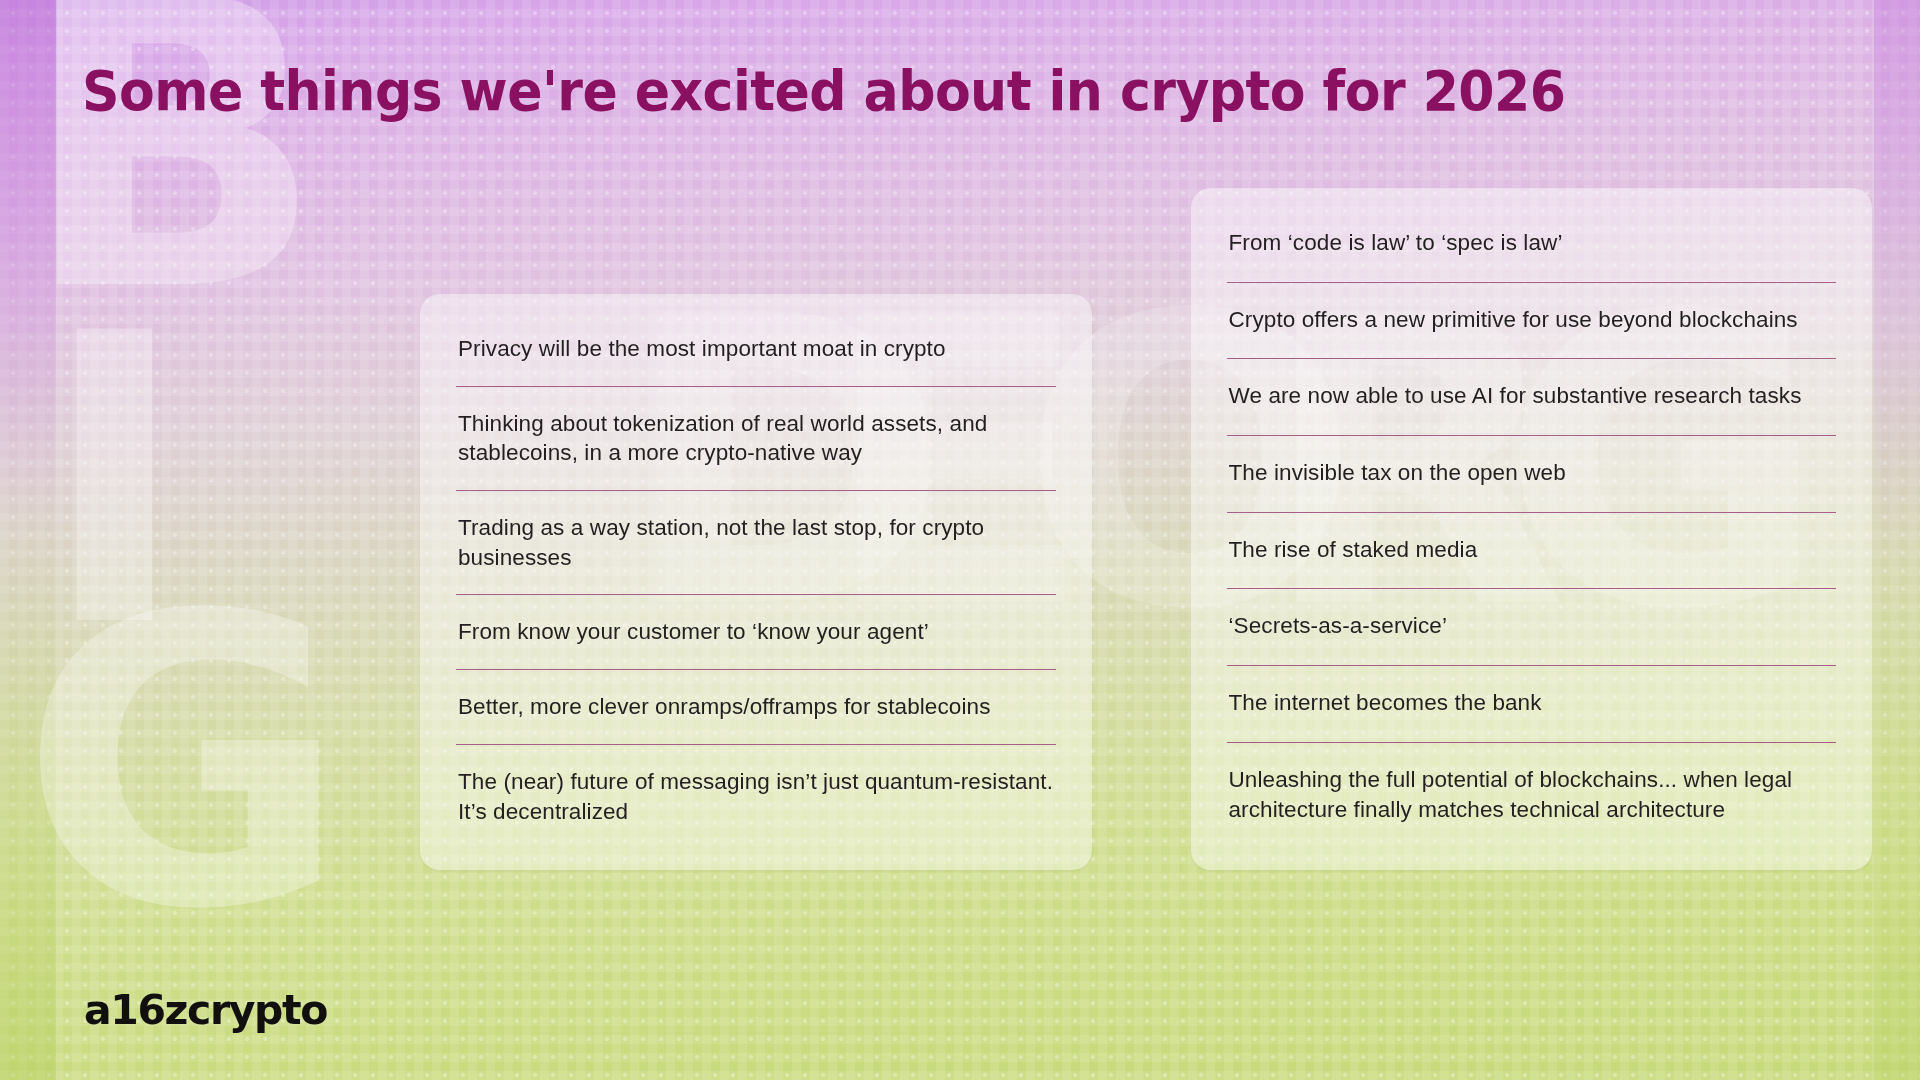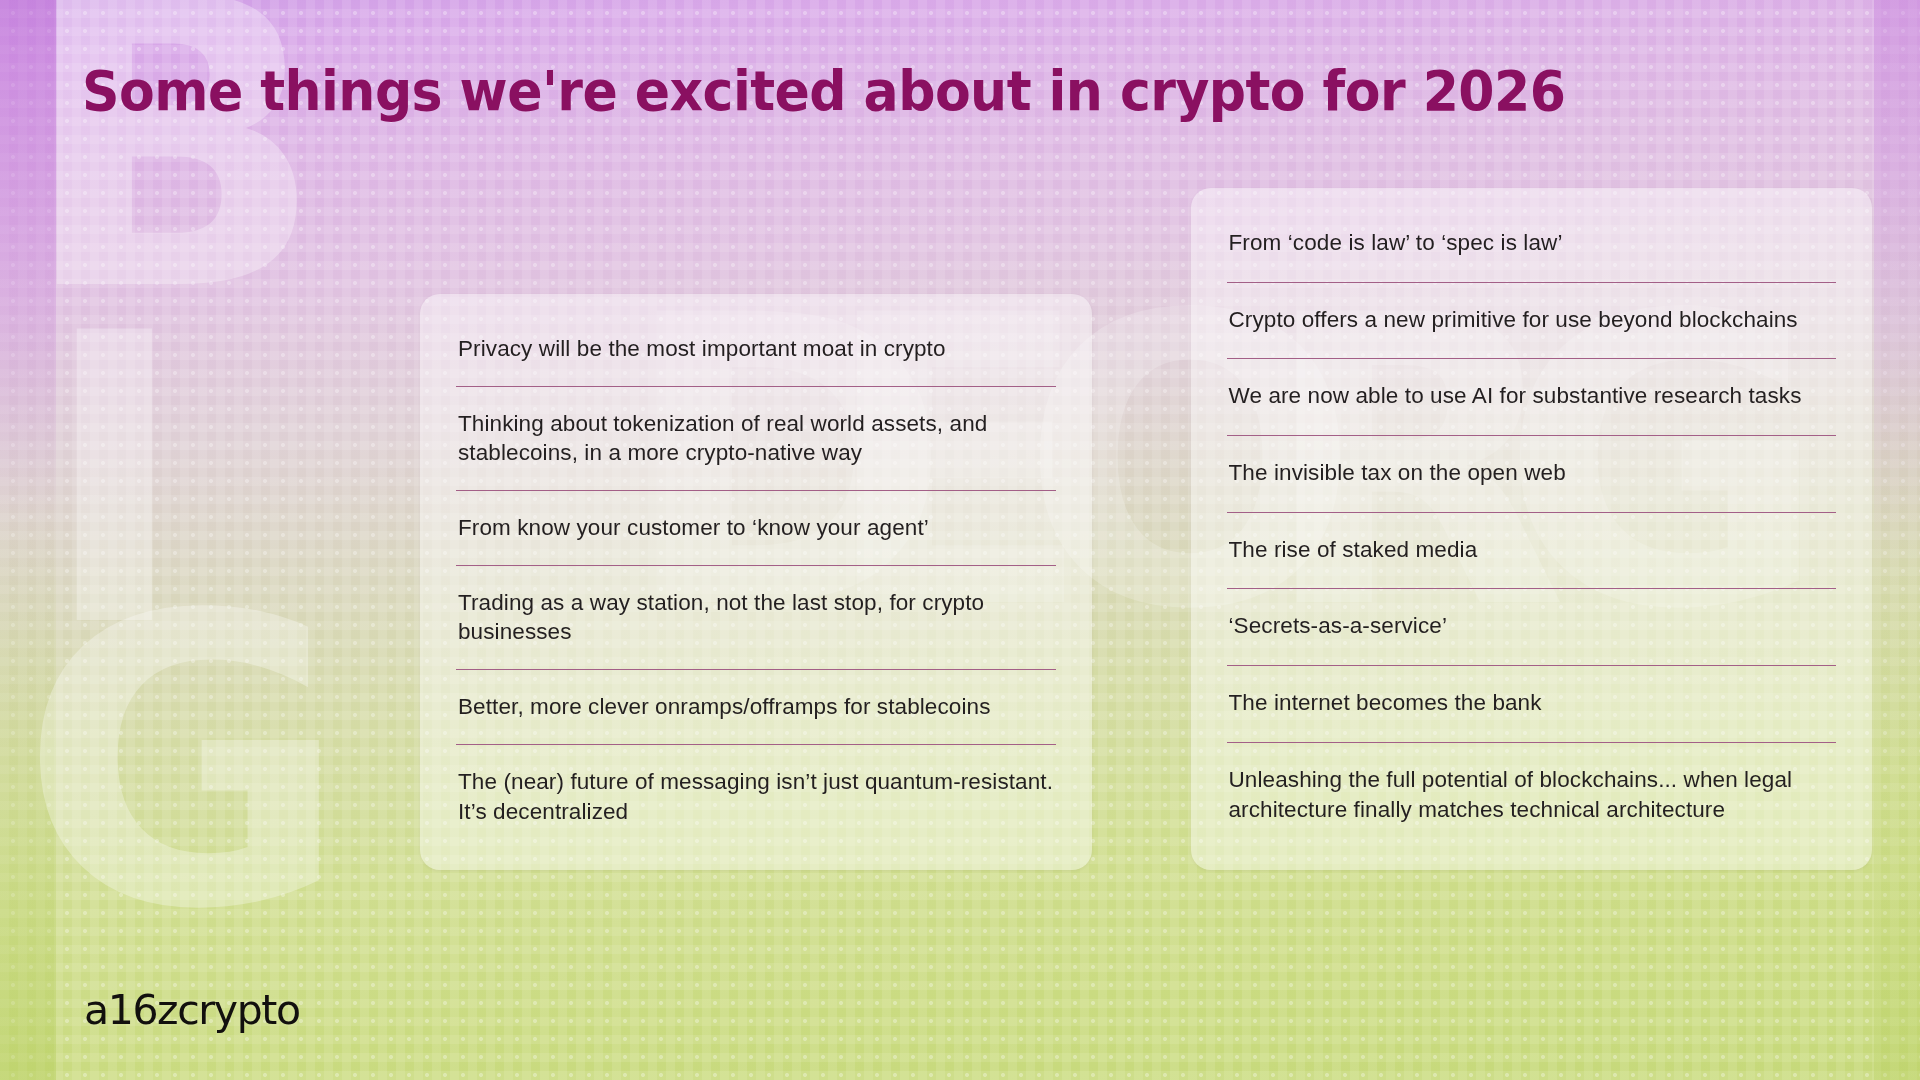--- a/index.html
+++ b/index.html
@@ -116,21 +116,21 @@
     color:#231f20;
     letter-spacing:.1px;
   }
   .card-left .item{ padding:22px 2px 22px 2px; }
   .item + .item{ border-top:1.6px solid #a35f87; }
 
   .logo{
     position:absolute;
     left:84px; bottom:46px;
     font-family:"DejaVu Sans", sans-serif;
-    font-weight:normal;
+    font-weight:bold;
     font-size:41px;
     letter-spacing:-1.4px;
     color:#12100e;
   }
 </style>
 </head>
 <body>
 
 <div id="stage">
   <div class="bg-gradient"></div>
@@ -150,22 +150,22 @@
 </div>
 
 <div id="content">
 
   <h1 class="page-title">Some things we're excited about in crypto for 2026</h1>
 
   <div class="cards">
     <div class="card card-left" id="col-left">
         <div class="item">Privacy will be the most important moat in crypto</div>
         <div class="item">Thinking about tokenization of real world assets, and stablecoins, in a more crypto-native way</div>
+        <div class="item">Trading as a way station, not the last stop, for crypto businesses</div>
         <div class="item">From know your customer to ‘know your agent’</div>
-        <div class="item">Trading as a way station, not the last stop, for crypto businesses</div>
         <div class="item">Better, more clever onramps/offramps for stablecoins</div>
         <div class="item">The (near) future of messaging isn’t just quantum-resistant. It’s decentralized</div>
       </div>
     <div class="card card-right" id="col-right">
         <div class="item">From ‘code is law’ to ‘spec is law’</div>
         <div class="item">Crypto offers a new primitive for use beyond blockchains</div>
         <div class="item">We are now able to use AI for substantive research tasks</div>
         <div class="item">The invisible tax on the open web</div>
         <div class="item">The rise of staked media</div>
         <div class="item">‘Secrets-as-a-service’</div>

